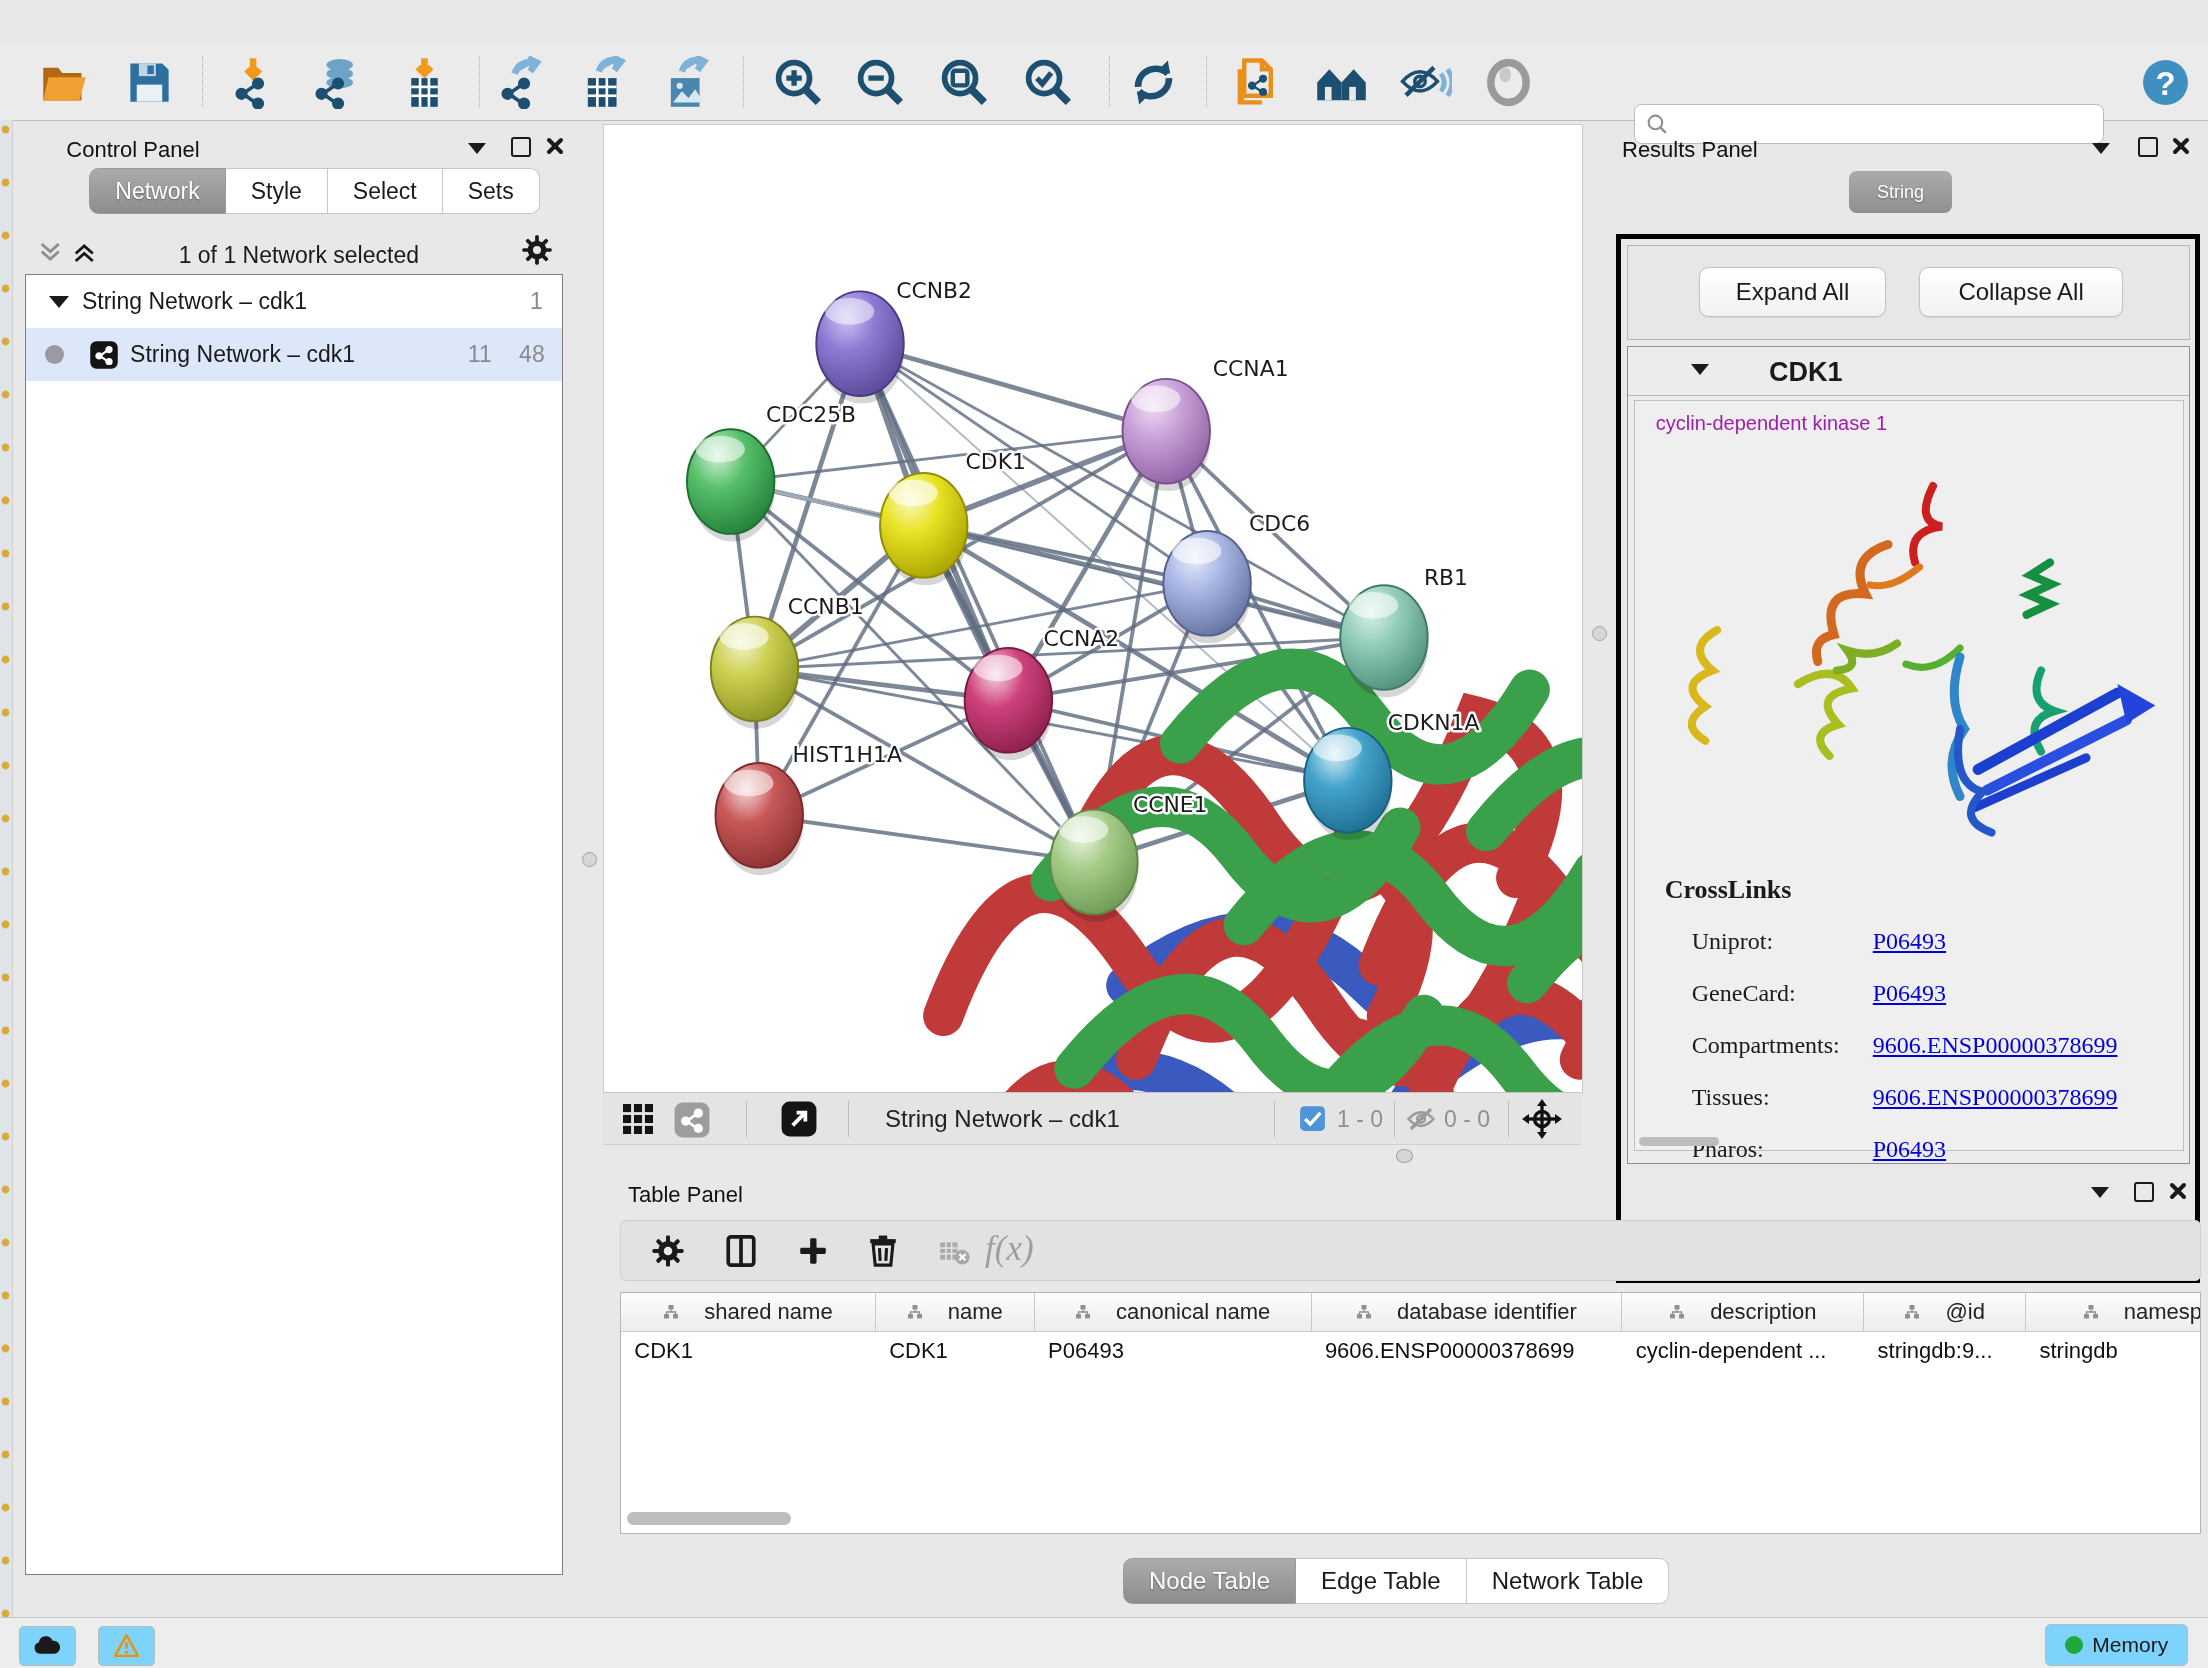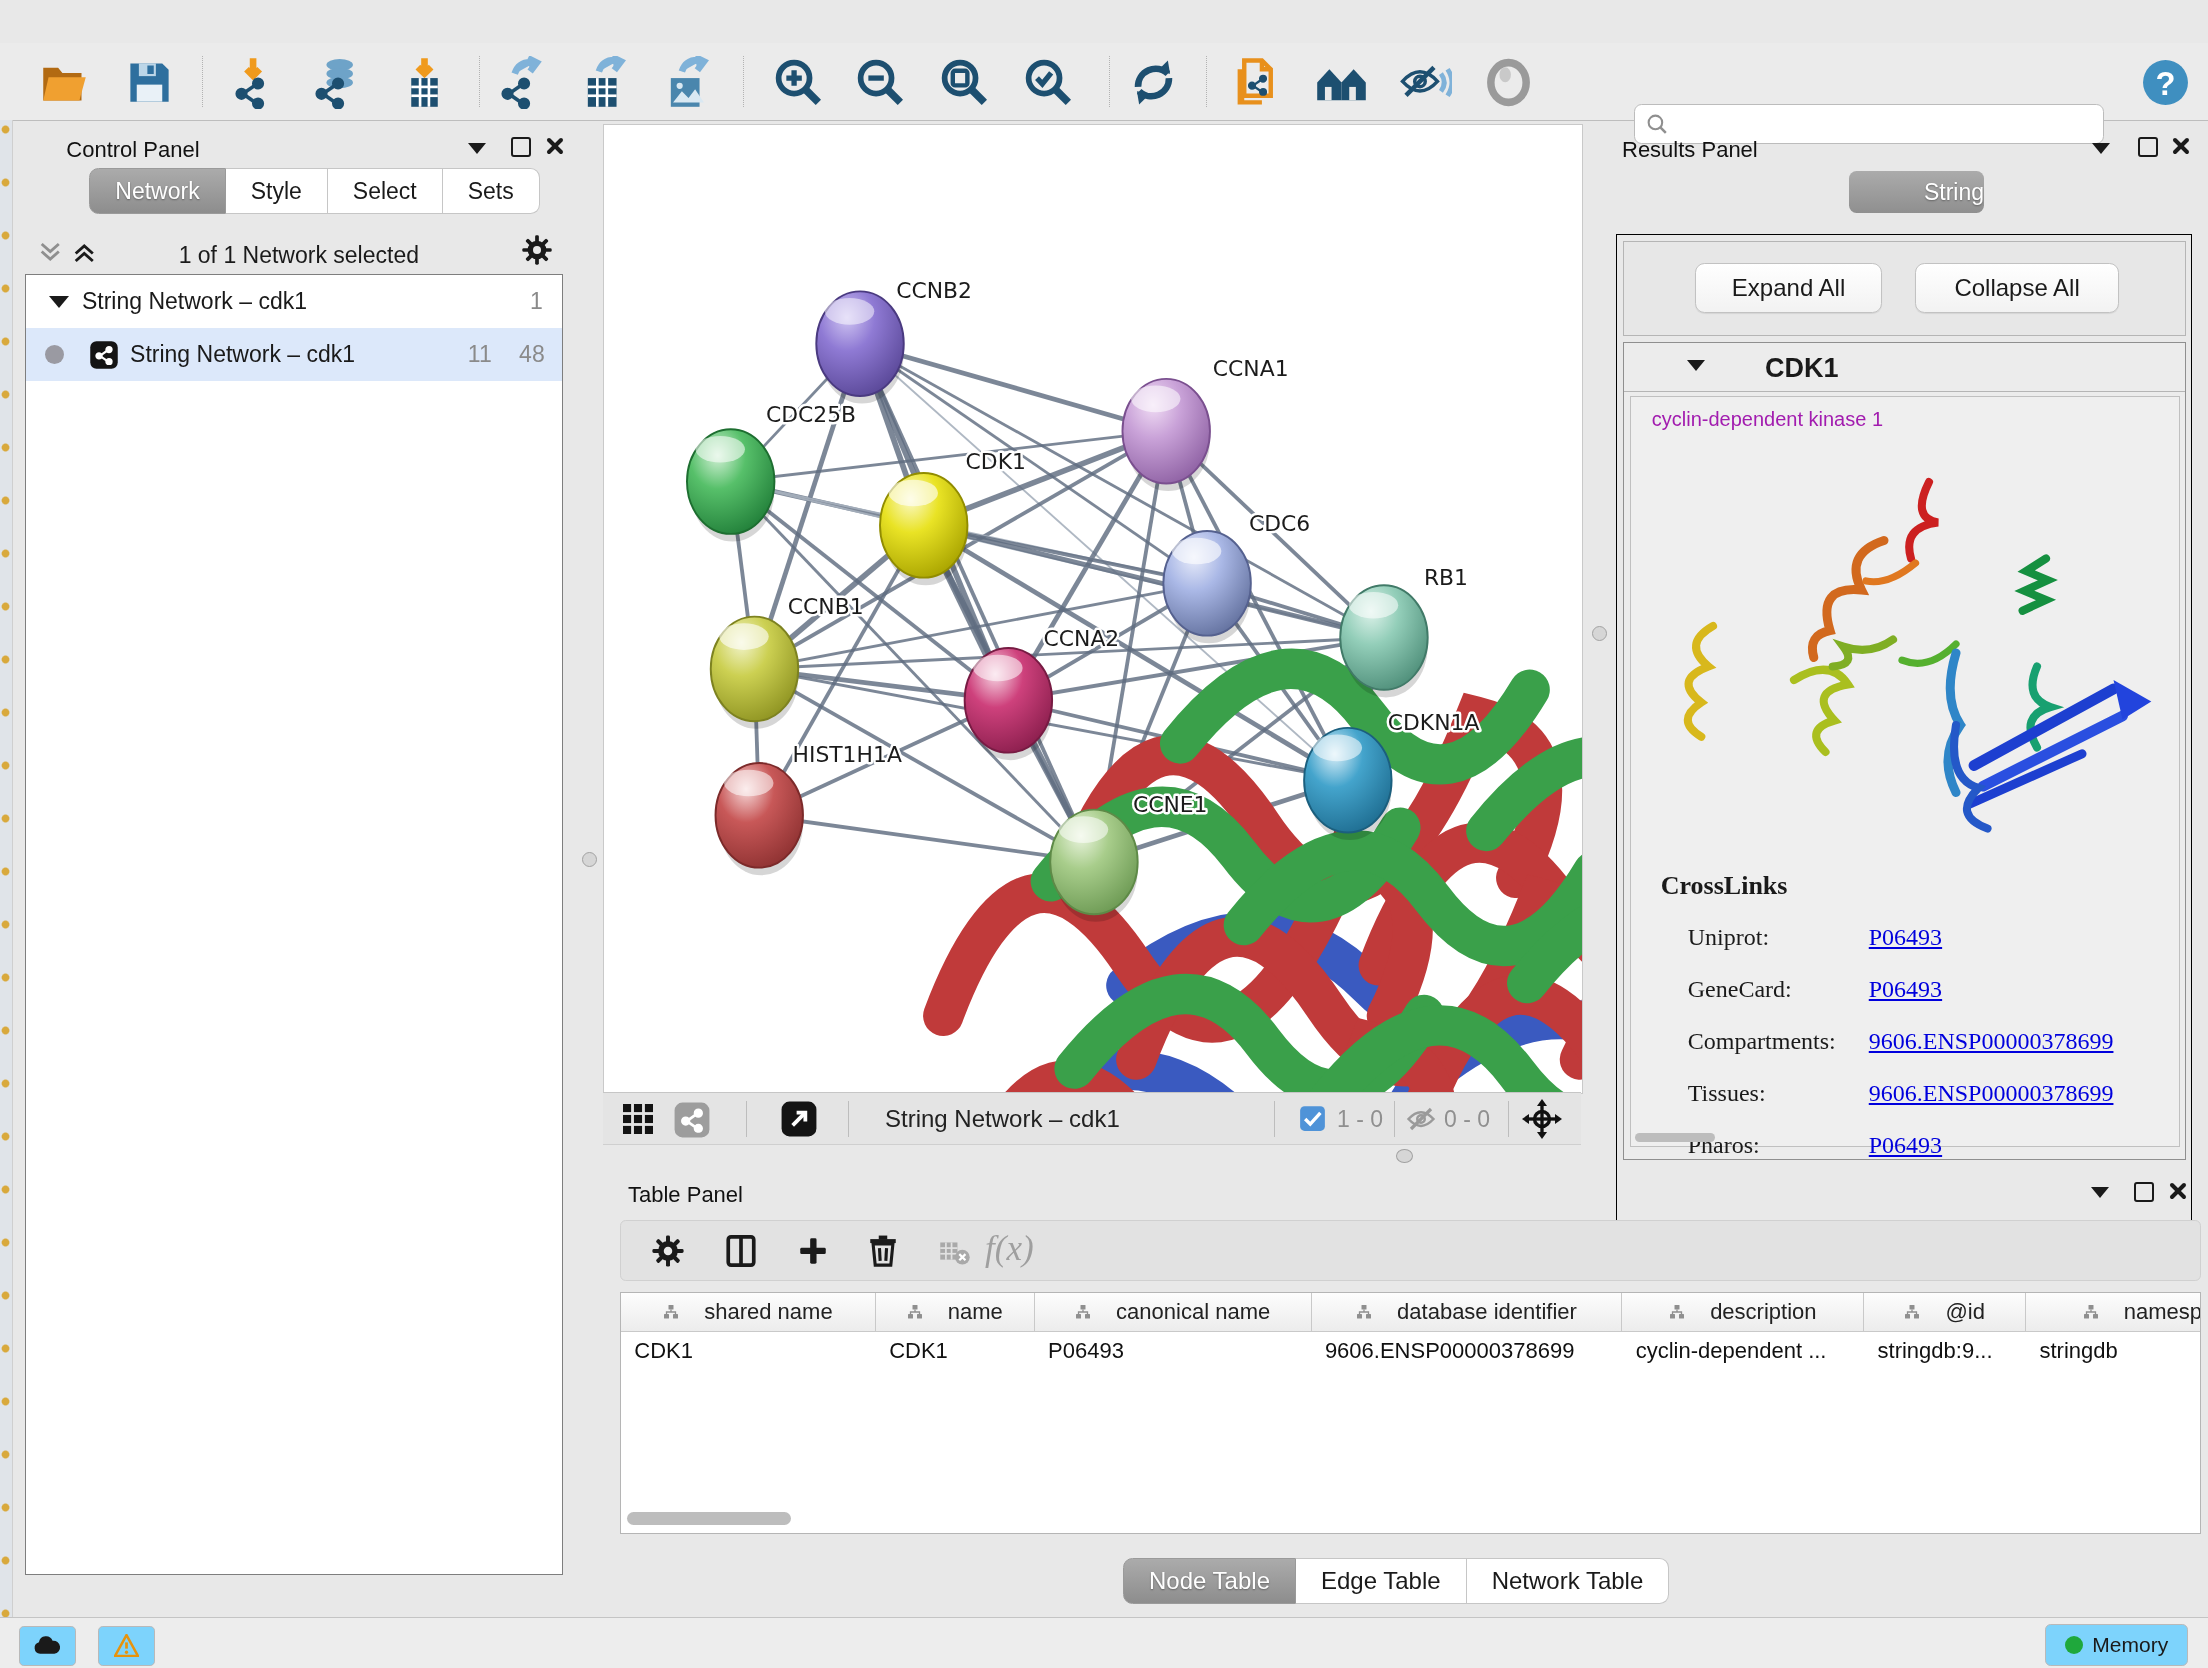--- a/index.html
+++ b/index.html
@@ -45,25 +45,25 @@
   .lt{stroke:#a6b0bc;stroke-opacity:.9;}
   .w2{stroke-width:2}.w3{stroke-width:3}.w4{stroke-width:4}.w5{stroke-width:5}.w6{stroke-width:6}.w7{stroke-width:7}
   .nshadow{fill:#000;opacity:.16;}
   .nlabel{font-family:"DejaVu Sans",sans-serif;font-size:23px;fill:#1b1b1b;
     paint-order:stroke;stroke:#ffffff;stroke-width:5px;stroke-linejoin:round;}
   
   .cbar{background:#e4e4e4;border-top:1px solid #c6c6c6;border-bottom:1px solid #cfcfcf;}
   .cbar .sep{width:0;height:36px;border-left:1px solid #bdbdbd;top:7.6px;}
   .graynum{color:#8f8f8f;font-size:23px;}
   
-  .rbox{border:1px solid #000000;background:#e9e9e9;}
+  .rbox{border:5px solid #000000;background:#e9e9e9;}
   .btn{background:linear-gradient(#ffffff,#f2f2f2);border:1px solid #c2c2c2;border-radius:9.5px;
     font-size:24px;text-align:center;box-shadow:0 1px 1px rgba(0,0,0,.08);}
   .stringtab{background:linear-gradient(#ababab,#8f8f8f);color:#fff;border-radius:7.6px;
-    font-size:23px;text-align:right;line-height:42px;text-shadow:0 1px 1.9px rgba(0,0,0,.35);padding-left:32px;}
+    font-size:18px;text-align:center;line-height:42px;text-shadow:0 1px 1.9px rgba(0,0,0,.35);}
   .serif{font-family:"Liberation Serif",serif;}
   .xlink{color:#0000dd;text-decoration:underline;font-family:"Liberation Serif",serif;}
   
   .ttoolbar{background:#e2e2e2;border:1px solid #d0d0d0;border-radius:5.7px;}
   .tablebox{background:#fff;border:1px solid #b5b5b5;overflow:hidden;}
   .thead{background:linear-gradient(#fdfdfd,#ececec);border-bottom:1px solid #c9c9c9;}
   .thcell{display:flex;align-items:center;justify-content:center;gap:25px;font-size:22px;color:#222;
     border-right:1px solid #c9c9c9;box-sizing:border-box;height:100%;}
   .tdcell{font-size:22px;color:#111;white-space:nowrap;}
   .scrollthumb{background:#bdbdbd;border-radius:7.6px;}

